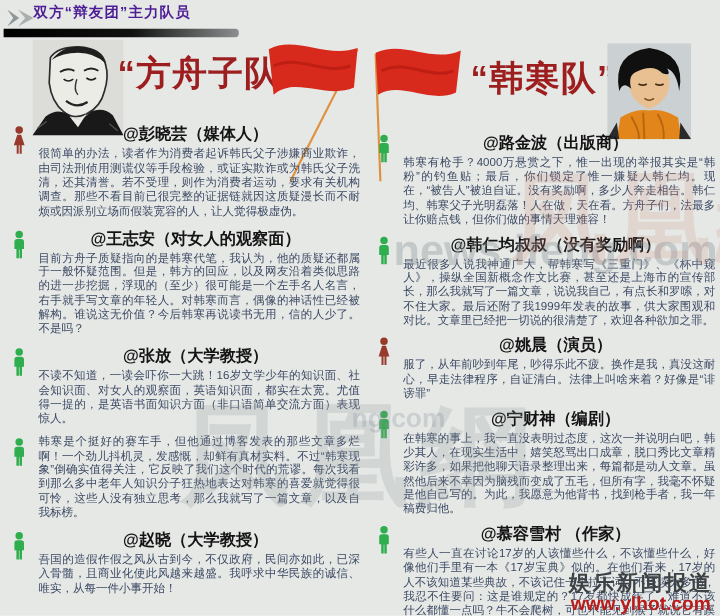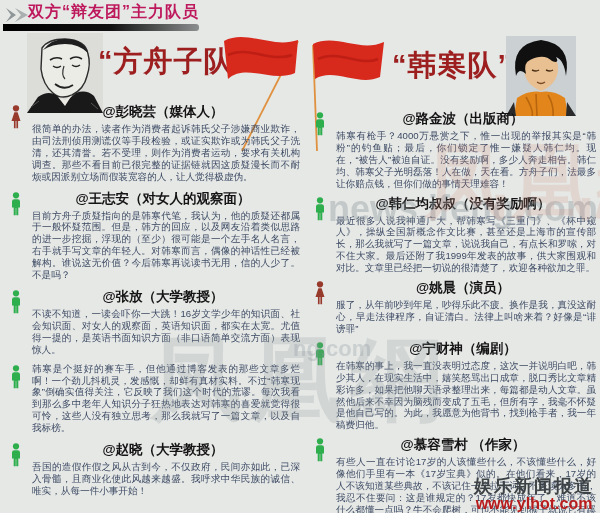--- a/index.html
+++ b/index.html
@@ -1,21 +1,21 @@
 <!DOCTYPE html>
 <html><head>
 <meta charset="utf-8">
 <style>
   html,body{margin:0;padding:0;}
   body{font-family:"Liberation Sans","DejaVu Sans",sans-serif;}
   .stage{position:relative;width:600px;height:513px;background:#e6e8e6;overflow:hidden;}
 
   
   .hdr-chevron{position:absolute;left:6px;top:8px;width:26px;height:14px;}
-  .hdr-title{position:absolute;left:28px;top:2px;margin:0;font-size:16px;font-weight:bold;color:#be185d;letter-spacing:1px;}
+  .hdr-title{position:absolute;left:28px;top:2px;margin:0;font-size:12px;font-weight:bold;color:#4c1d95;letter-spacing:1px;}
   .hdr-bar{position:absolute;left:3px;top:24px;width:196px;height:7px;
            background:linear-gradient(to right,#000 0%,#111 55%,#8c8f8f 100%);
            border-radius:0 3px 3px 0;}
 
   
   .team-title{position:absolute;margin:0;font-size:29px;font-weight:bold;color:#9c1e1e;letter-spacing:1px;}
   .team-title.fang{left:98px;top:42px;}
   .team-title.han{left:392px;top:46px;text-align:right;}
 
   

